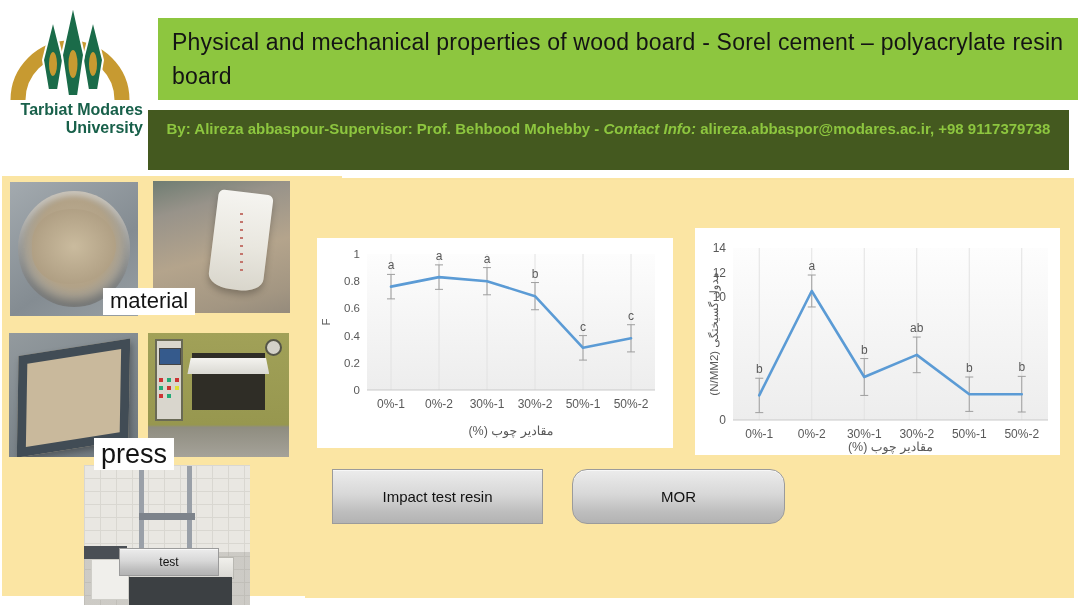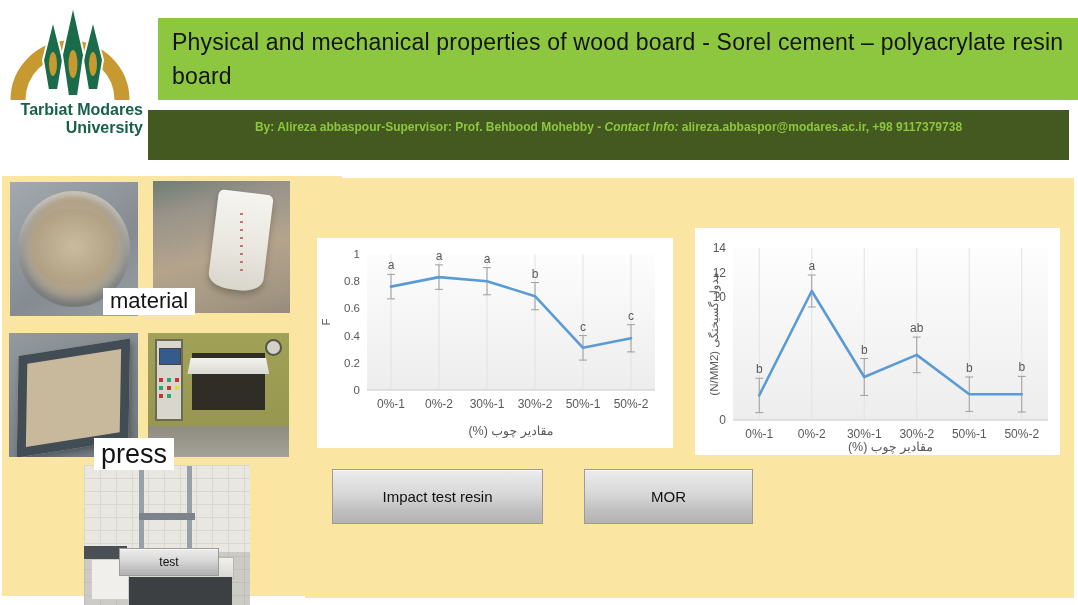--- a/index.html
+++ b/index.html
@@ -8,22 +8,22 @@
     font-family:"Liberation Sans",sans-serif;overflow:hidden;
   }
   
   .logo{position:absolute;left:6px;top:2px;width:140px;height:140px;}
   .title-bar{
     position:absolute;left:158px;top:18px;width:920px;height:82px;
     background:#8dc63f;color:#141414;font-size:23px;line-height:34px;
     padding:7px 14px;box-sizing:border-box;letter-spacing:.2px;
   }
   .author-bar{
-    position:absolute;left:148px;top:110px;width:921px;height:50px;
-    background:#44591f;color:#8dc63f;font-size:12px;font-weight:bold;
+    position:absolute;left:148px;top:110px;width:921px;height:60px;
+    background:#44591f;color:#8dc63f;font-size:15px;font-weight:bold;
     text-align:center;box-sizing:border-box;padding-top:10px;
   }
   .author-bar .ital{font-style:italic;}
   
   .panel{position:absolute;background:#fbe5a3;}
   .left-panel{left:2px;top:176px;width:340px;height:420px;}
   .right-panel{left:305px;top:178px;width:769px;height:420px;}
   
   .photo{position:absolute;overflow:hidden;}
   .photo div{position:absolute;}
@@ -73,21 +73,21 @@
   .lbl-material{left:101px;top:112px;font-size:22px;}
   .lbl-press{left:92px;top:262px;font-size:27px;}
   
   .actbtn{
     position:absolute;display:flex;align-items:center;justify-content:center;
     background:linear-gradient(180deg,#ececec 0%,#d8d8d8 45%,#bdbdbd 80%,#b3b3b3 100%);
     border:1px solid #9b9b9b;box-shadow:inset 0 1px 0 #f7f7f7;
     color:#111;box-sizing:border-box;cursor:pointer;
   }
   .btn-impact{left:27px;top:291px;width:211px;height:55px;font-size:15px;}
-  .btn-mor{left:279px;top:291px;width:169px;height:55px;font-size:15px;}
+  .btn-mor{left:267px;top:291px;width:213px;height:55px;font-size:15px;border-radius:15px;}
   .btn-test{left:117px;top:372px;width:100px;height:28px;font-size:12px;z-index:4;}
   
   .chart{position:absolute;background:#ffffff;}
   .chart-impact{left:12px;top:60px;width:356px;height:210px;}
   .chart-mor{left:390px;top:50px;width:365px;height:227px;}
 </style>
 </head>
 <body>
 
 <svg class="logo" viewBox="0 0 140 140">

